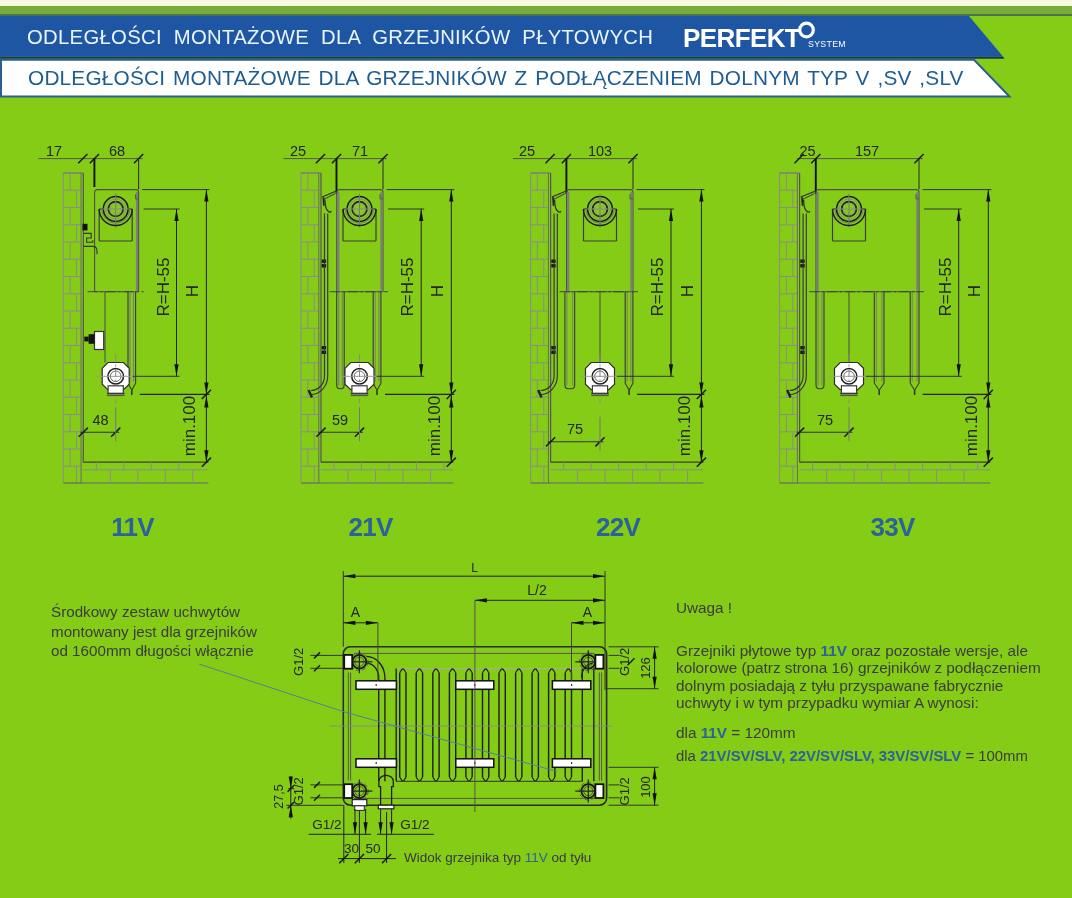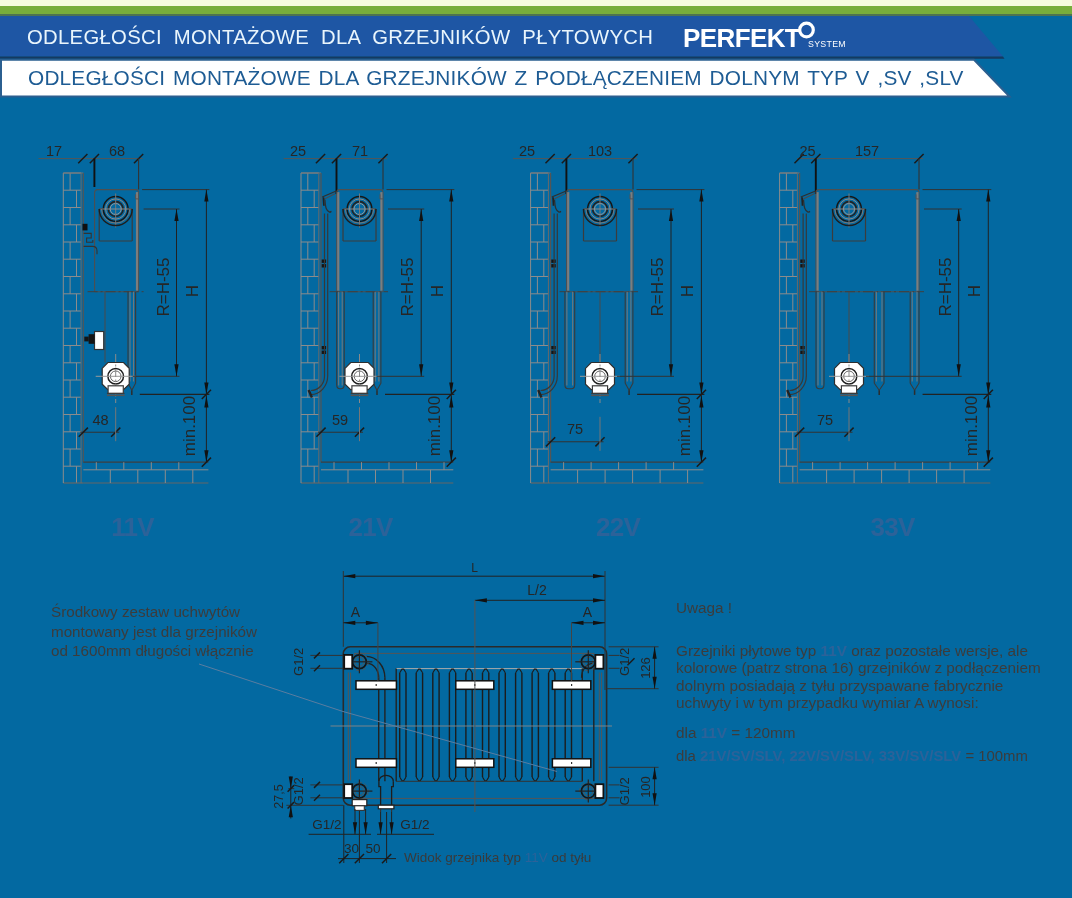--- a/index.html
+++ b/index.html
@@ -1,16 +1,16 @@
 <!DOCTYPE html>
 <html><head>
 <meta charset="utf-8">
 <style>
   html,body { margin:0; padding:0; background:#ffffff; }
-  #page { position:relative; width:1072px; height:898px; background:#0369a1; overflow:hidden;
+  #page { position:relative; width:1072px; height:898px; background:#84cc16; overflow:hidden;
            font-family:"Liberation Sans", sans-serif; }
   .strip-cream { position:absolute; left:0; top:0; width:1072px; height:6px; background:#f6fbdf; }
   .strip-green { position:absolute; left:0; top:6px; width:1072px; height:8.5px; background:#78ad3c; }
   .strip-dgreen { position:absolute; left:0; top:14.2px; width:1072px; height:1.8px; background:#4e7351; }
 </style>
 </head>
 <body>
 <div id="page">
   <div class="strip-cream"></div>
   <div class="strip-green"></div>

